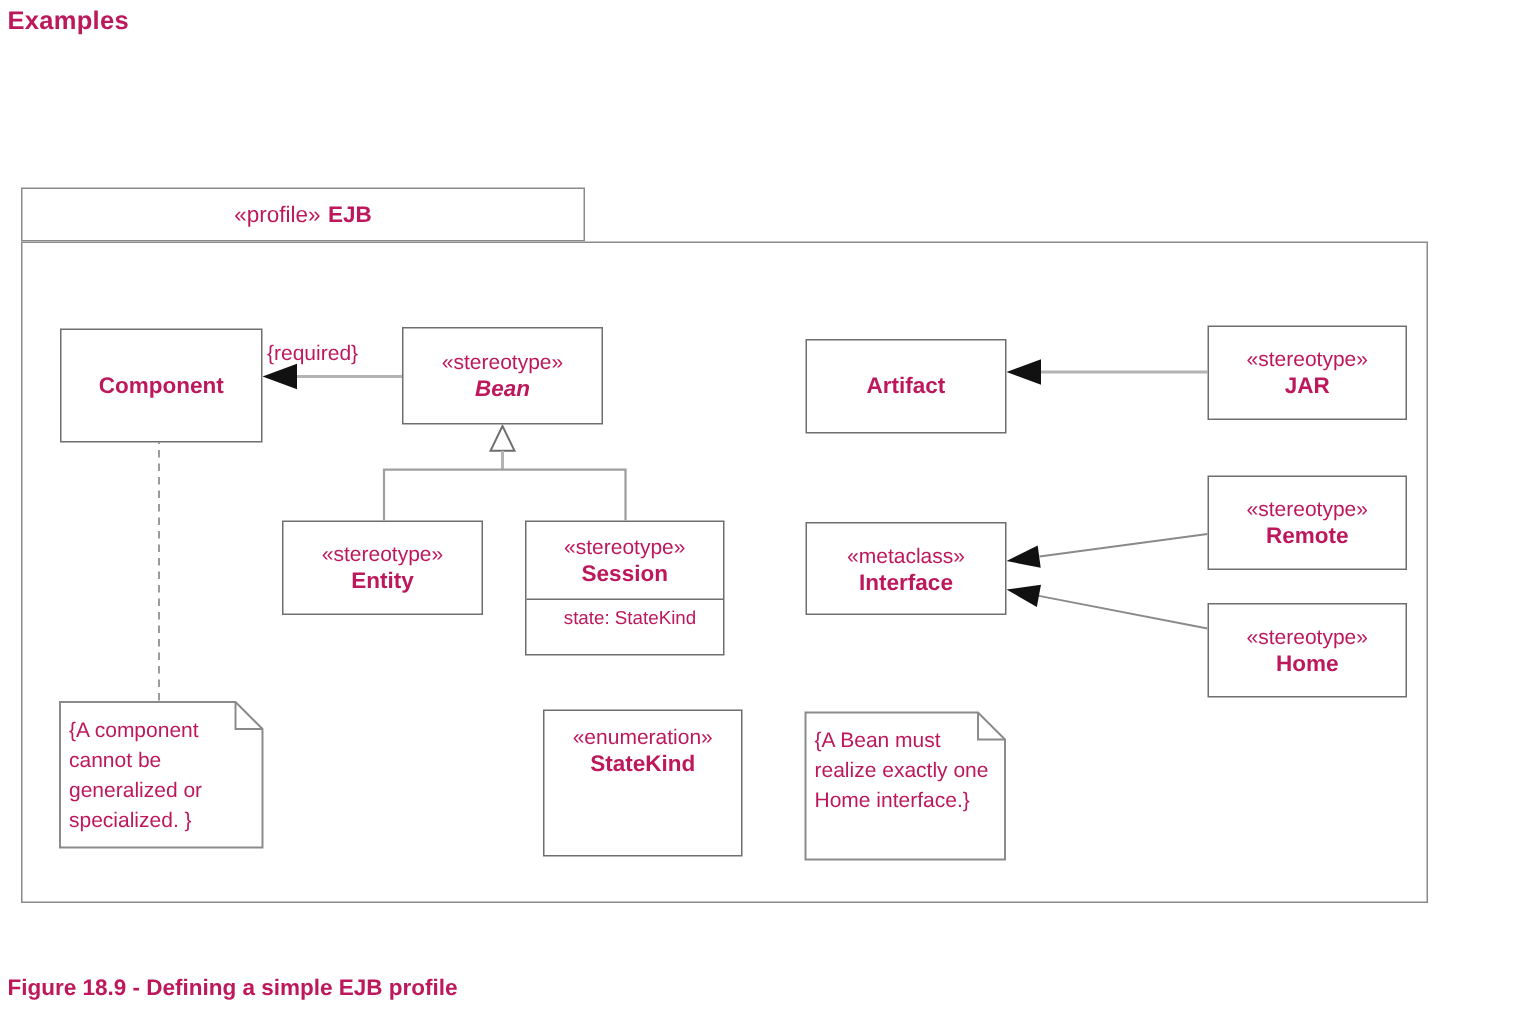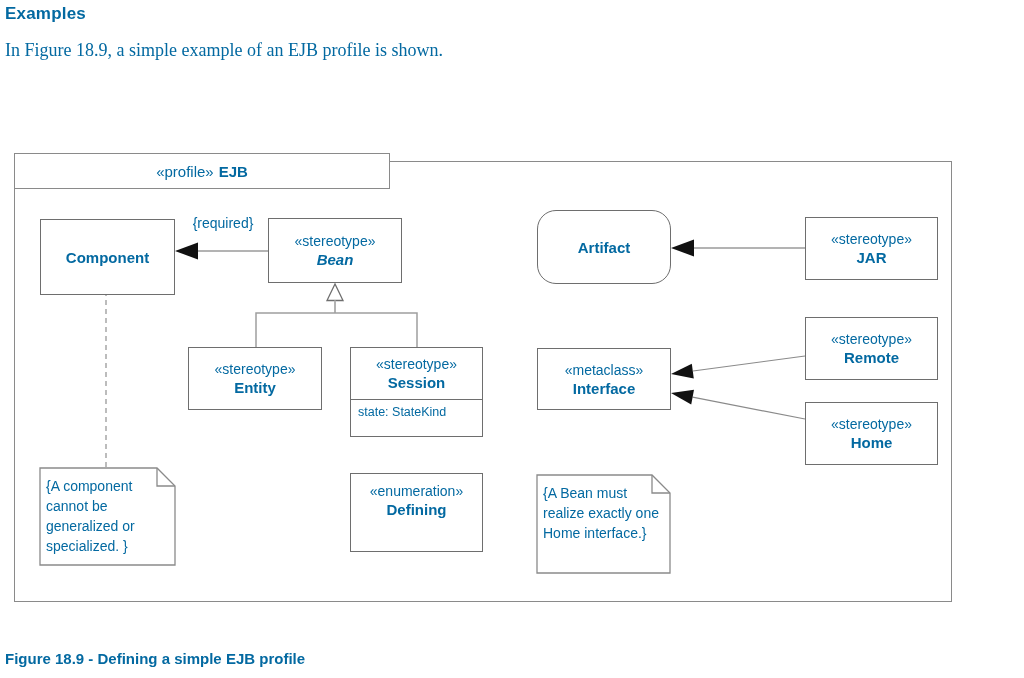--- a/index.html
+++ b/index.html
@@ -1,69 +1,68 @@
 <!DOCTYPE html>
 <html><head>
 <meta charset="utf-8">
 <style>
   html,body{margin:0;padding:0;background:#ffffff;}
   .page{position:relative;width:1024px;height:678px;background:#fff;overflow:hidden;
-        font-family:"Liberation Sans",sans-serif;color:#0369a1;}
+        font-family:"Liberation Sans",sans-serif;color:#be185d;}
   .abs{position:absolute;}
   .heading{left:5px;top:4px;font-size:17px;font-weight:bold;letter-spacing:.2px;}
   .intro{left:5px;top:40px;font-size:18px;font-family:"Liberation Serif",serif;}
   .caption{left:5px;top:650px;font-size:15px;font-weight:bold;}
 
   
   .pkg-tab{left:14px;top:125px;width:376px;height:36px;border:1.5px solid #8a8a8a;
            background:#fff;display:flex;align-items:center;justify-content:center;
-           font-size:15px;z-index:1;box-sizing:border-box;margin-top:28px;}
+           font-size:15px;z-index:1;box-sizing:border-box;}
   .pkg-tab b{margin-left:5px;text-align:center;}
   .pkg-body{left:14px;top:161px;width:938px;height:441px;border:1.5px solid #8a8a8a;
             background:transparent;z-index:0;box-sizing:border-box;}
 
   svg.overlay{position:absolute;left:0;top:0;z-index:2;pointer-events:none;}
 
   
   .box{position:absolute;border:1.5px solid #6e6e6e;background:#fff;z-index:3;
        box-sizing:border-box;display:flex;flex-direction:column;}
   .head{flex:1;display:flex;flex-direction:column;align-items:center;justify-content:center;}
   .kw{font-size:14px;line-height:18px;}
   .nm{font-size:15px;line-height:19px;font-weight:bold;}
   .nm.it{font-style:italic;}
   .compartment{border-top:1.5px solid #6e6e6e;padding:4px 0 2px 7px;
-               font-size:12.5px;line-height:16px;text-align:left;}
+               font-size:12.5px;line-height:16px;text-align:center;}
 
   .b-component{left:40px;top:219px;width:135px;height:76px;}
   .b-bean{left:268px;top:218px;width:134px;height:65px;}
-  .b-artifact{left:537px;top:210px;width:134px;height:74px;border-radius:19px;}
+  .b-artifact{left:537px;top:226px;width:134px;height:63px;}
   .b-jar{left:805px;top:217px;width:133px;height:63px;}
   .b-entity{left:188px;top:347px;width:134px;height:63px;}
   .b-session{left:350px;top:347px;width:133px;height:90px;}
   .b-session .head{flex:0 0 51px;}
   .b-interface{left:537px;top:348px;width:134px;height:62px;}
   .b-remote{left:805px;top:317px;width:133px;height:63px;}
   .b-home{left:805px;top:402px;width:133px;height:63px;}
-  .b-statekind{left:350px;top:473px;width:133px;height:79px;}
+  .b-statekind{left:362px;top:473px;width:133px;height:98px;}
   .b-statekind .head{flex:0 0 53px;}
 
-  .lbl-required{left:178px;top:215px;width:90px;text-align:center;font-size:14px;z-index:4;}
+  .lbl-required{left:178px;top:227px;width:90px;text-align:left;font-size:14px;z-index:4;}
 
   .note-text{position:absolute;z-index:4;font-size:14px;line-height:20px;
              white-space:pre-wrap;}
   .note1-text{left:46px;top:476px;width:122px;}
   .note2-text{left:543px;top:483px;width:118px;}
 </style>
 </head>
 <body>
 
 <div class="page">
 
   <div class="abs heading">Examples</div>
-  <div class="abs intro">In Figure 18.9, a simple example of an EJB profile is shown.</div>
 
   <div class="abs pkg-tab">
     <span>«profile»</span>
     <b>EJB</b>
   </div>
   <div class="abs pkg-body"></div>
 
   <svg class="overlay" width="1024" height="678" viewBox="0 0 1024 678">
 
     <line x1="197" y1="251" x2="268" y2="251" stroke="#b3b3b3" stroke-width="2"></line>
@@ -150,21 +149,21 @@
   <div class="box b-home">
     <div class="head">
       <span class="kw">«stereotype»</span>
       <span class="nm">Home</span>
     </div>
   </div>
 
   <div class="box b-statekind">
     <div class="head">
       <span class="kw">«enumeration»</span>
-      <span class="nm">Defining</span>
+      <span class="nm">StateKind</span>
     </div>
   </div>
 
   <div class="abs lbl-required">{required}</div>
 
   <div class="note-text note1-text">{A component cannot be generalized or specialized. }</div>
   <div class="note-text note2-text">{A Bean must realize exactly one  Home interface.}</div>
 
   <div class="abs caption">Figure 18.9 - Defining a simple EJB profile</div>
 

